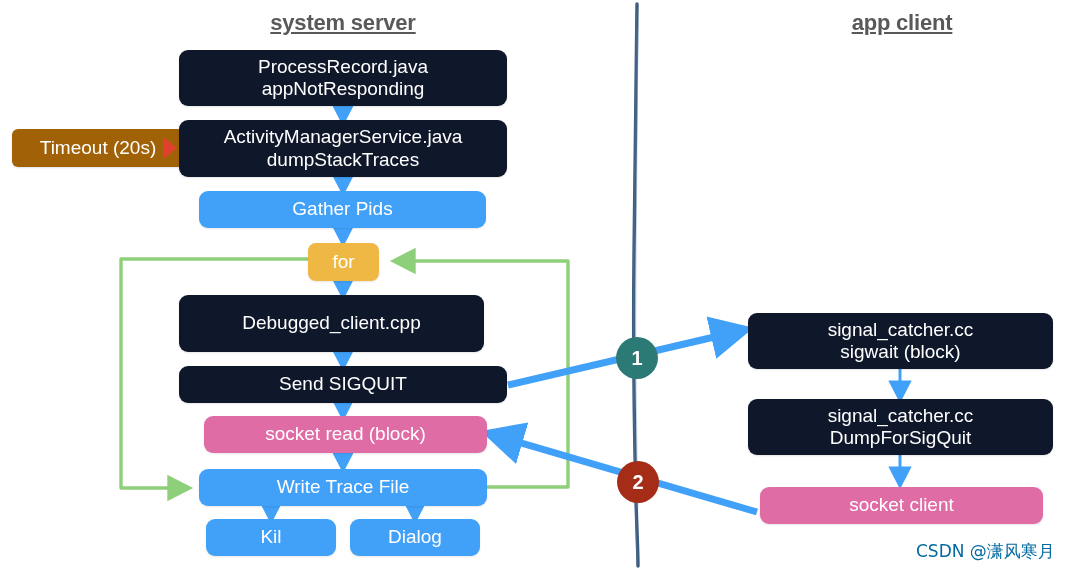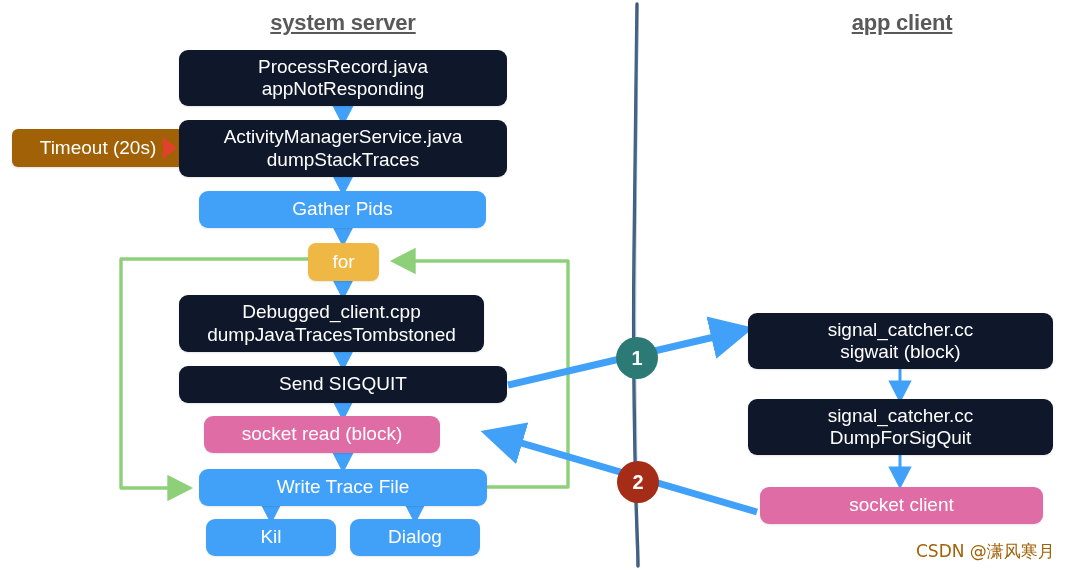--- a/index.html
+++ b/index.html
@@ -87,21 +87,21 @@
     display: flex;
     align-items: center;
     justify-content: center;
   }
   .marker.one { background: #2c7a75; }
   .marker.two { background: #a52d18; }
 
   .watermark {
     position: absolute;
     font-size: 17px;
-    color: #a16207;
+    color: #0369a1;
     white-space: nowrap;
     font-family: "DejaVu Sans", sans-serif;
   }
 </style>
 </head>
 <body>
 
 <div id="canvas">
 
   <svg class="layer" viewBox="0 0 1080 570">
@@ -178,28 +178,27 @@
   <div class="node blue" style="left:199px; top:191px; width:287px; height:37px;">
     <span class="ln">Gather Pids</span>
   </div>
 
   <div class="node orange" style="left:308px; top:243px; width:71px; height:38px;">
     <span class="ln">for</span>
   </div>
 
   <div class="node green" style="left:179px; top:295px; width:305px; height:57px;">
     <span class="ln">Debugged_client.cpp</span>
-    <span class="ln">dumpJavaTracesTombstoned</span>
   </div>
 
   <div class="node green" style="left:179px; top:366px; width:328px; height:37px;">
     <span class="ln">Send SIGQUIT</span>
   </div>
 
-  <div class="node pink" style="left:204px; top:416px; width:236px; height:37px;">
+  <div class="node pink" style="left:204px; top:416px; width:283px; height:37px;">
     <span class="ln">socket read  (block)</span>
   </div>
 
   <div class="node blue" style="left:199px; top:469px; width:288px; height:37px;">
     <span class="ln">Write Trace File</span>
   </div>
 
   <div class="node blue" style="left:206px; top:519px; width:130px; height:37px;">
     <span class="ln">Kil</span>
   </div>

